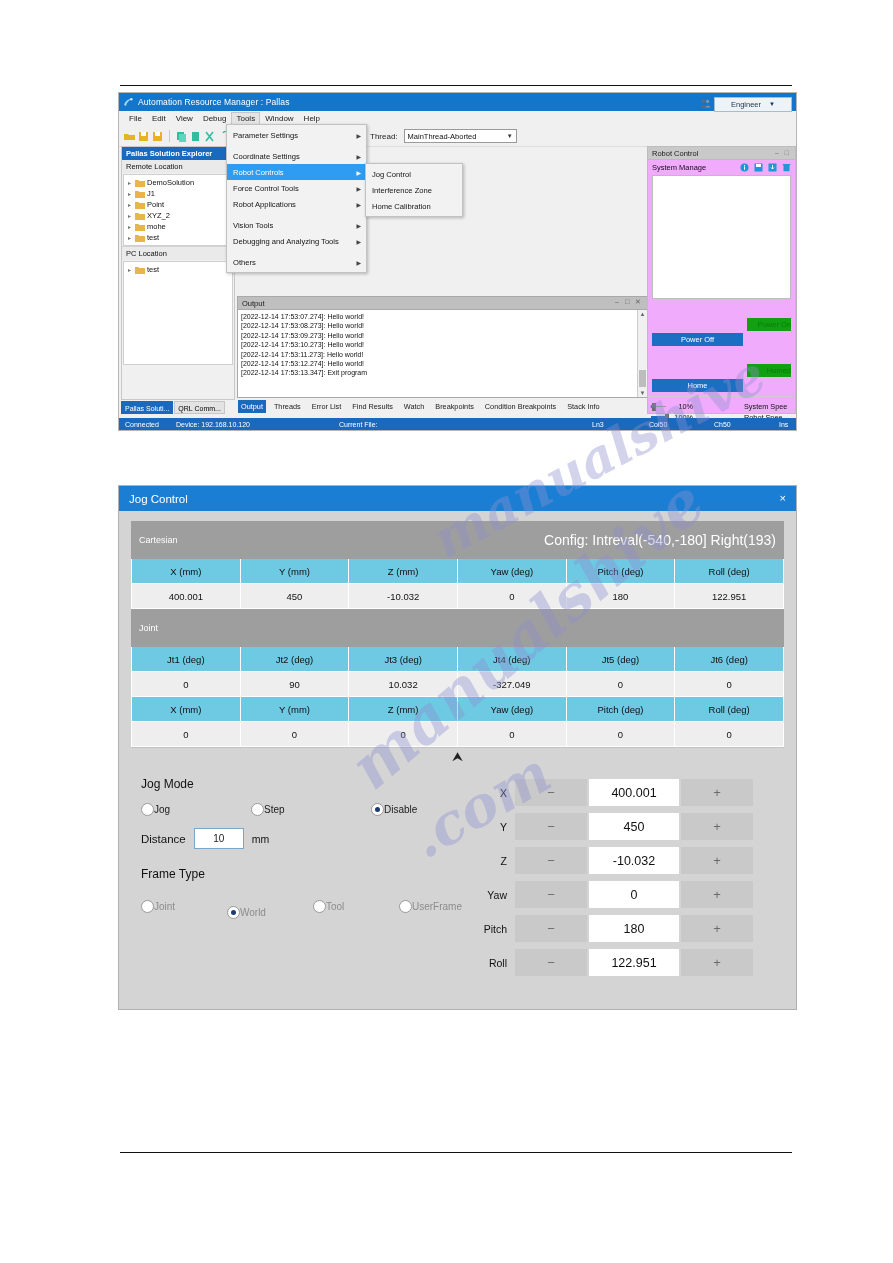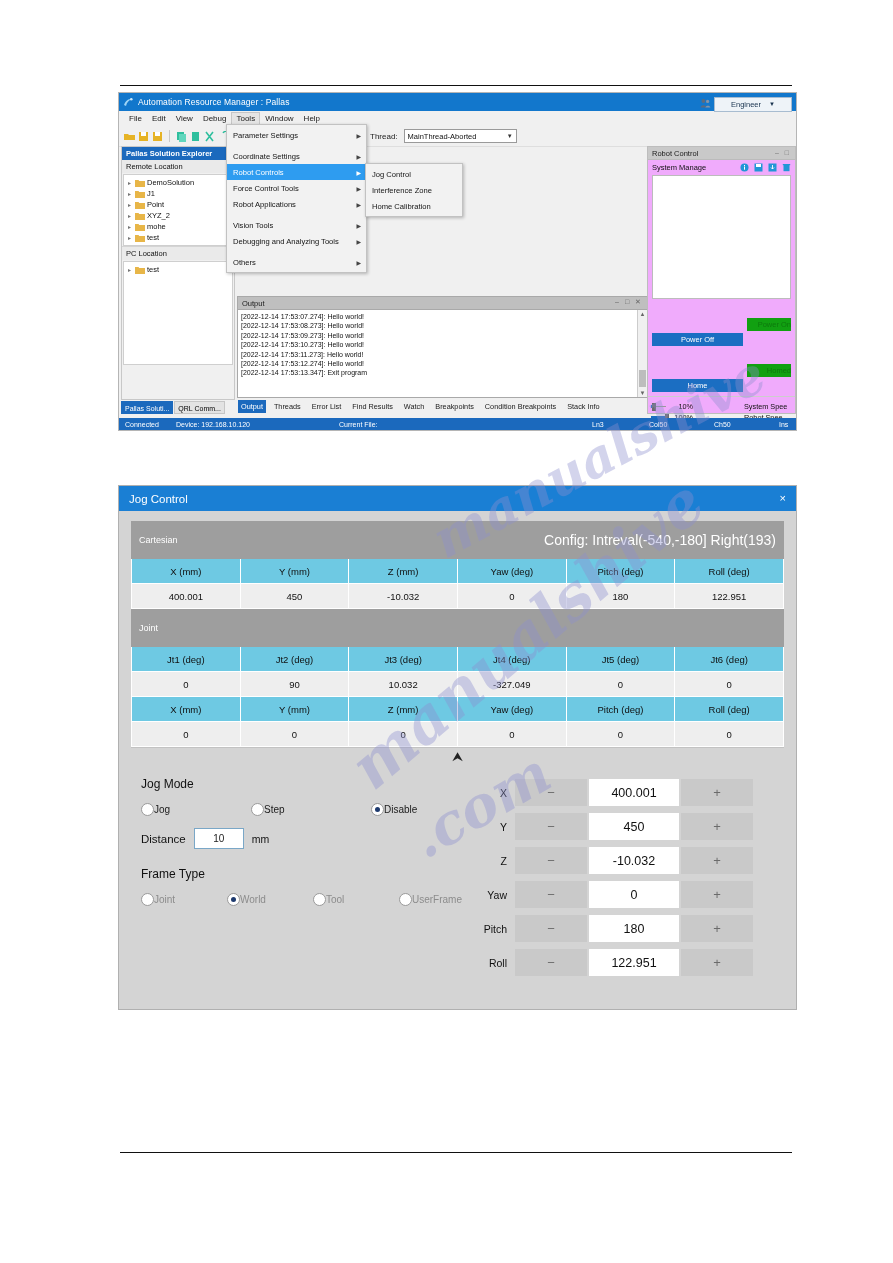--- a/index.html
+++ b/index.html
@@ -681,21 +681,21 @@
           <span class="dist-lbl">Distance</span>
           <span class="dist-in">10</span>
           <span class="dist-unit">mm</span>
         </div>
         <div class="grp-title">Frame Type</div>
         <div class="radio-row">
           <span class="rad dim" style="width:86px;">
             <span class="dot"></span>
             <span>Joint</span>
           </span>
-          <span class="rad dim on" style="width:86px;">
+          <span class="rad dim on" style="width:86px;margin-top:13px;">
             <span class="dot"></span>
             <span>World</span>
           </span>
           <span class="rad dim" style="width:86px;">
             <span class="dot"></span>
             <span>Tool</span>
           </span>
           <span class="rad dim">
             <span class="dot"></span>
             <span>UserFrame</span>

